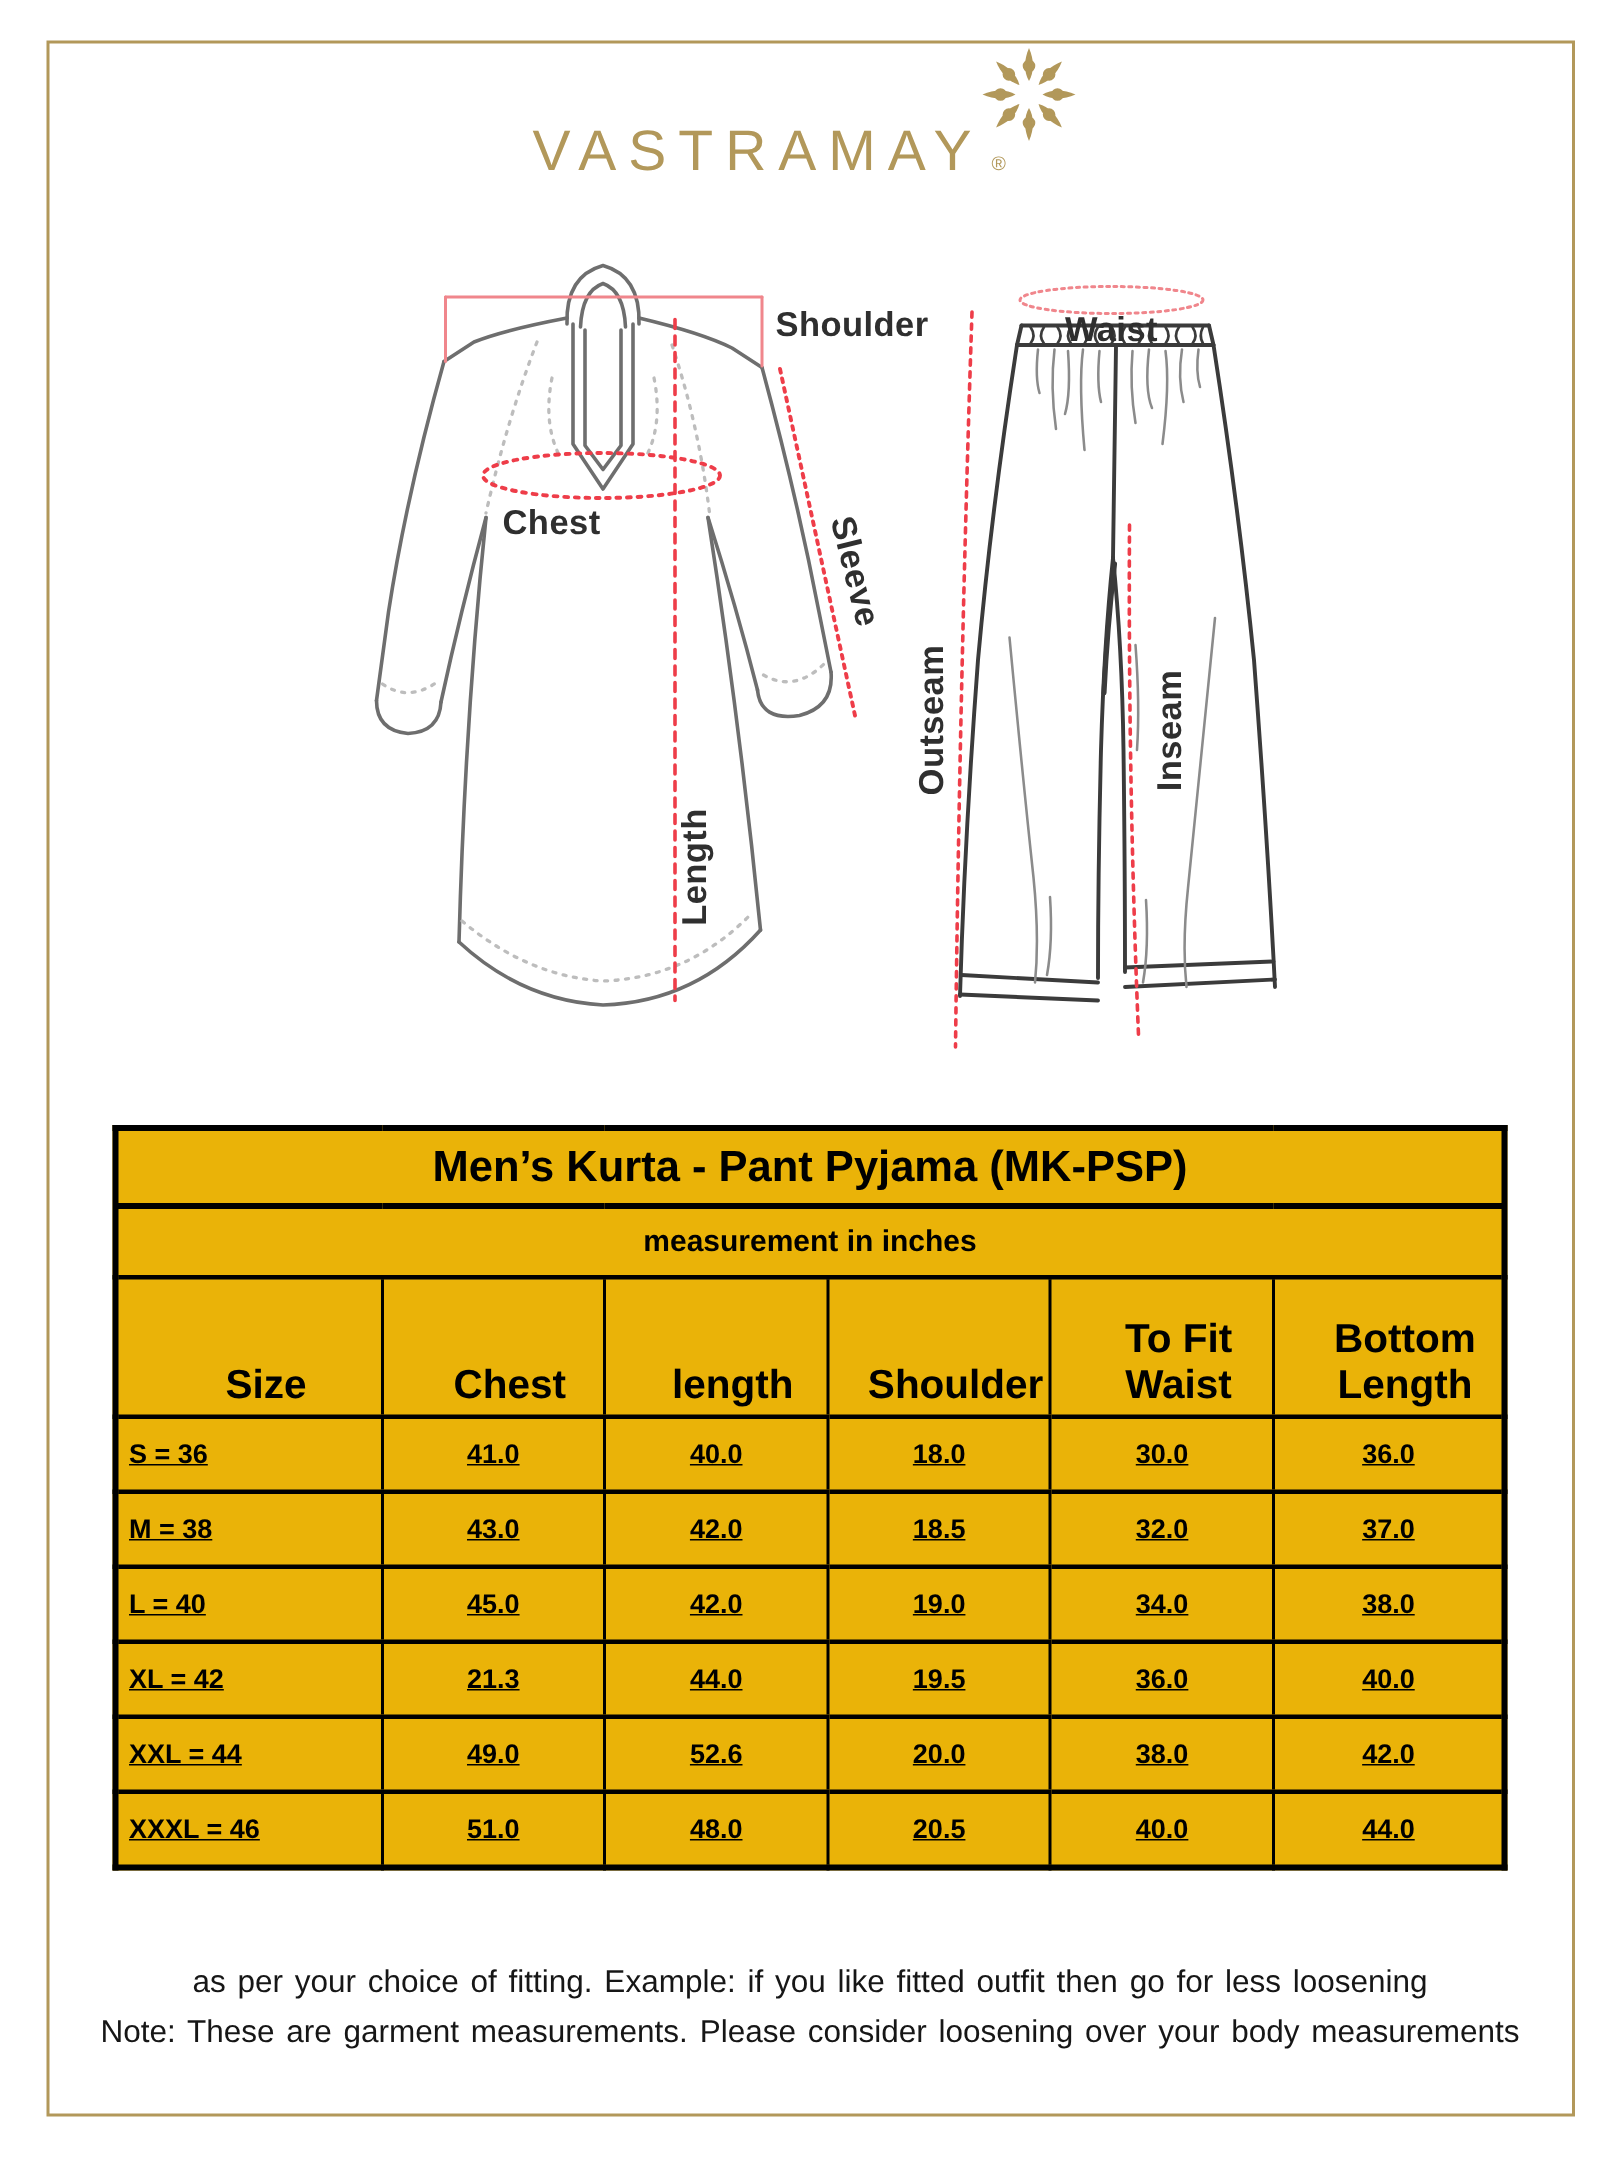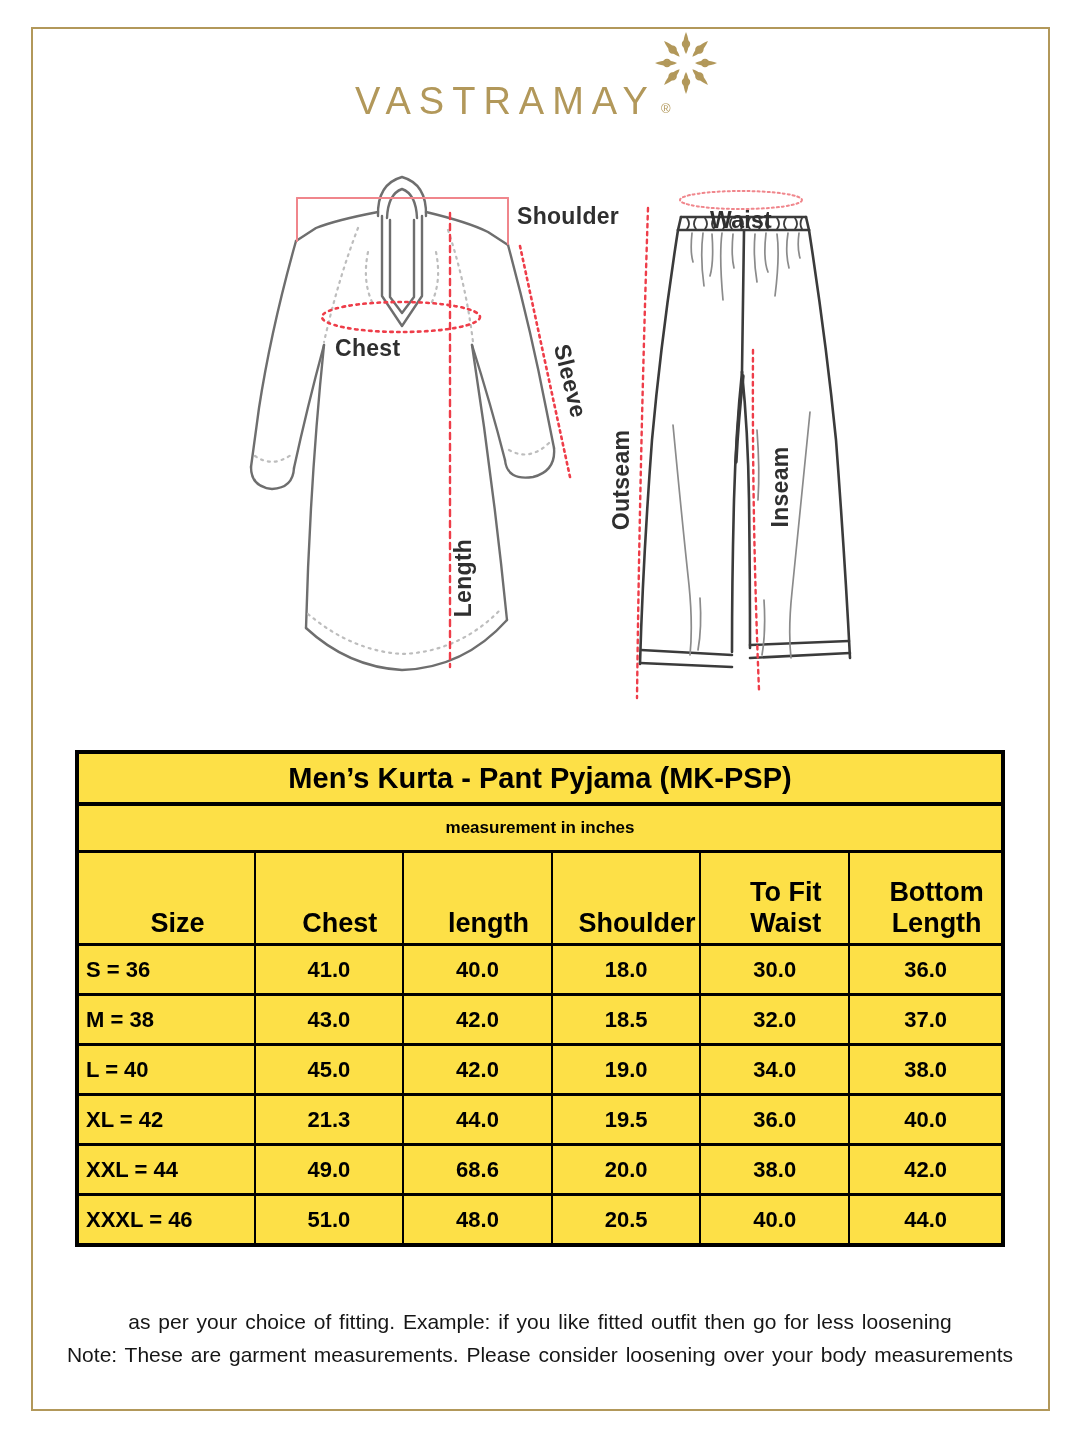--- a/index.html
+++ b/index.html
@@ -18,26 +18,26 @@
   svg .gath{stroke:var(--pant-line,#3b3b3b);stroke-width:1.8;}
   svg .red{stroke:var(--accent-red,#ee3d49);}
   svg .pink{stroke:var(--accent-pink,#f0868c);stroke-width:2;}
   svg .gold-fill{fill:var(--gold,#b2985a);}
   svg .gold-stroke{fill:none;stroke:var(--gold,#b2985a);stroke-width:2;}
   .dlabel{position:absolute;font-weight:700;font-size:23px;color:#2f2f2f;white-space:nowrap;letter-spacing:.3px;}
   .rot{transform:translate(-50%,-50%) rotate(-90deg);}
   .rot76{transform:translate(-50%,-50%) rotate(76deg);}
   .ctr{transform:translate(-50%,-50%);}
   
-  .size-table{position:absolute;left:75px;top:750px;width:930px;border-collapse:collapse;table-layout:fixed;font-weight:700;color:#000;background:#fde047;font-family:"Liberation Sans",sans-serif;border:4px solid #000;}
+  .size-table{position:absolute;left:75px;top:750px;width:930px;border-collapse:collapse;table-layout:fixed;font-weight:700;color:#000;background:#eab308;font-family:"Liberation Sans",sans-serif;border:4px solid #000;}
   .size-table td{border:2px solid #000;overflow:hidden;}
   .t-title td{height:46px;font-size:29px;text-align:center;border-bottom-width:4px;}
-  .t-sub td{height:42px;font-size:17px;text-align:center;border-bottom-width:3px;}
+  .t-sub td{height:42px;font-size:20px;text-align:center;border-bottom-width:3px;}
   .t-head td{height:84px;font-size:27px;text-align:center;vertical-align:bottom;padding-bottom:5px;line-height:1.13;border-bottom-width:3px;padding-left:23px;}
-  .size-table tr.data td{height:45px;font-size:22px;text-align:center;border-bottom-width:3px;}
+  .size-table tr.data td{height:45px;font-size:18px;text-align:center;border-bottom-width:3px;text-decoration:underline;}
   .size-table tr.data td:first-child{text-align:left;padding-left:7px;}
   
   .note{position:absolute;left:60px;top:1284px;width:960px;text-align:center;font-size:21px;line-height:33px;color:#161616;word-spacing:2px;}
   .note span{display:block;}
 </style>
 </head>
 <body>
 
 <div class="frame"></div>
 
@@ -222,21 +222,21 @@
         <td>XL = 42</td>
         <td>21.3</td>
         <td>44.0</td>
         <td>19.5</td>
         <td>36.0</td>
         <td>40.0</td>
       </tr>
       <tr class="data">
         <td>XXL = 44</td>
         <td>49.0</td>
-        <td>68.6</td>
+        <td>52.6</td>
         <td>20.0</td>
         <td>38.0</td>
         <td>42.0</td>
       </tr>
       <tr class="data">
         <td>XXXL = 46</td>
         <td>51.0</td>
         <td>48.0</td>
         <td>20.5</td>
         <td>40.0</td>

